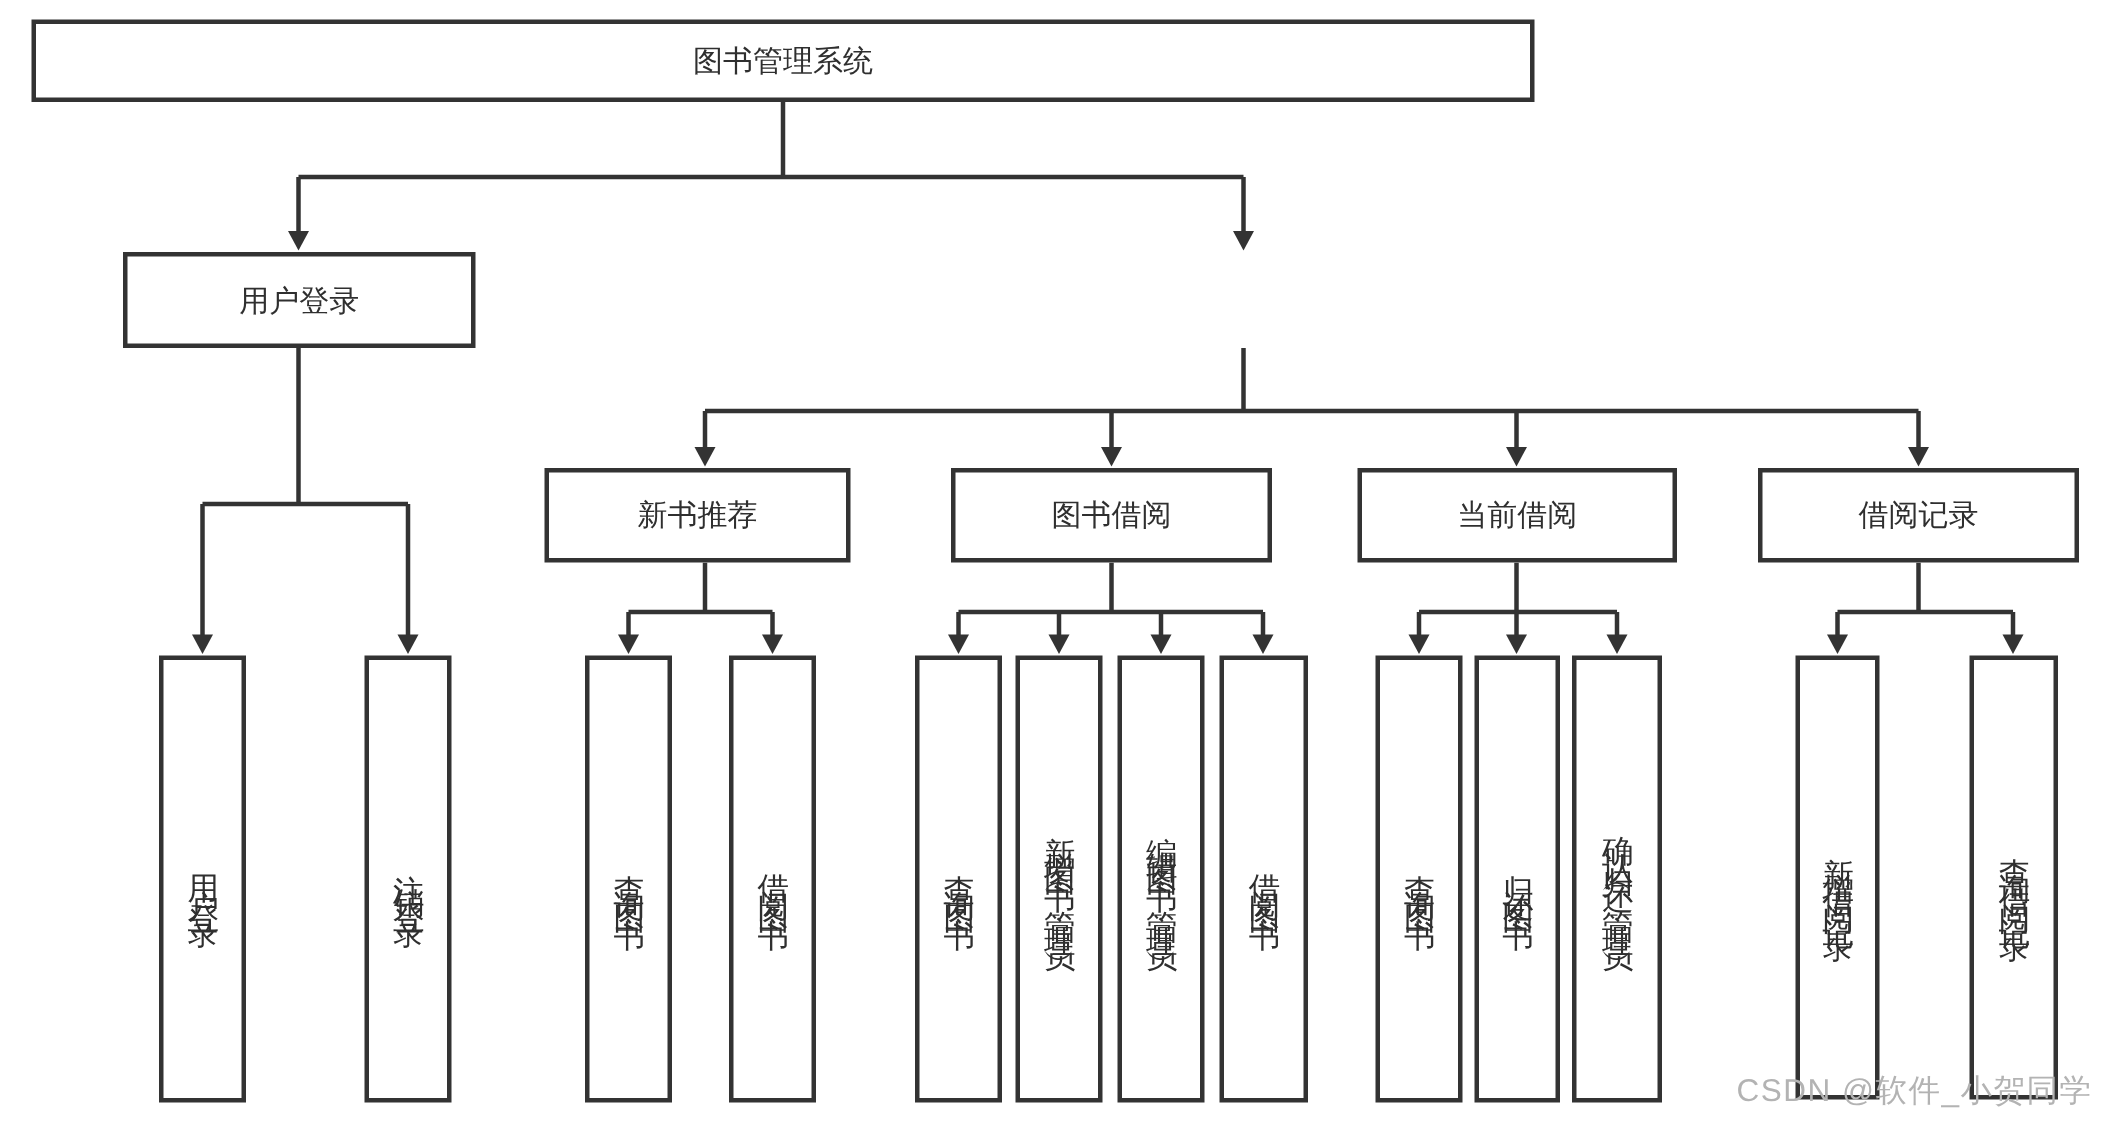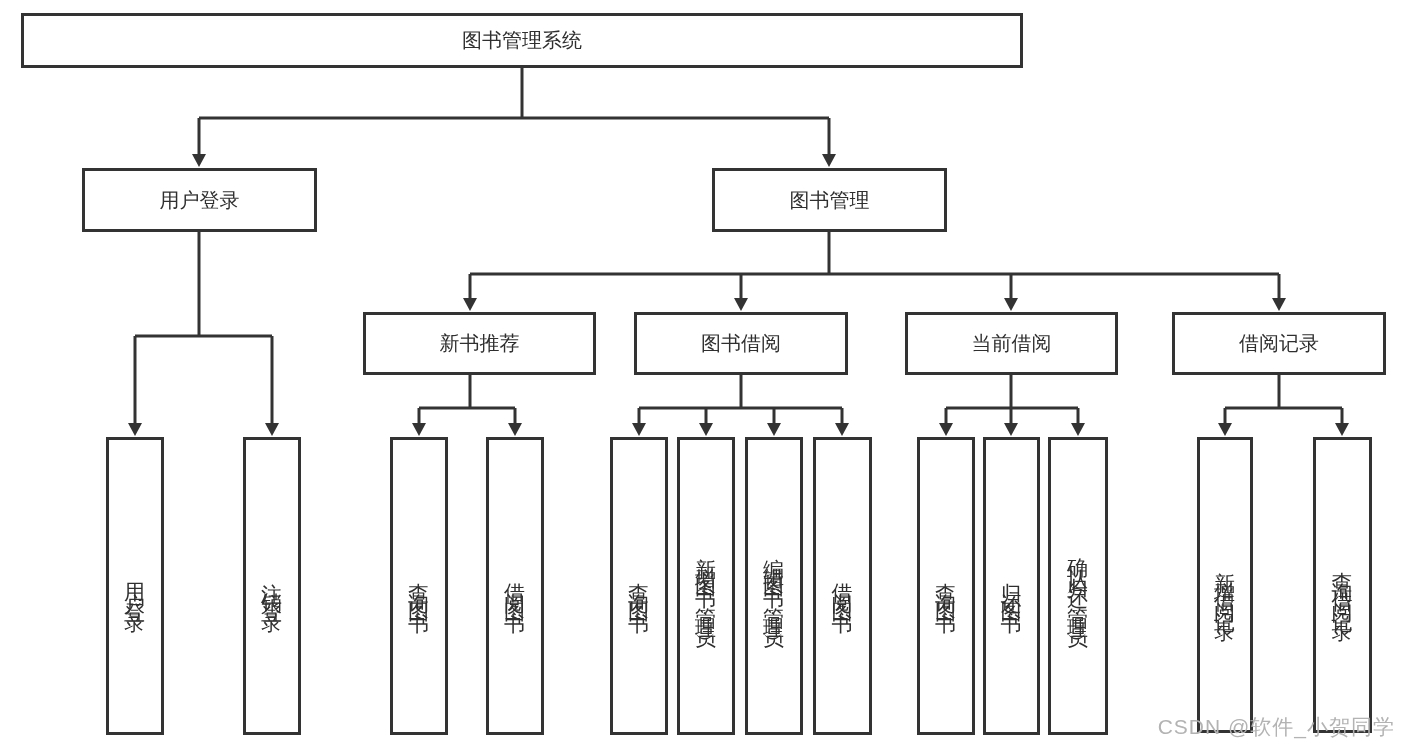--- a/index.html
+++ b/index.html
@@ -94,23 +94,22 @@
       <polygon points="1004,423 1018,423 1011,436"></polygon>
       <polygon points="1071,423 1085,423 1078,436"></polygon>
       <polygon points="1218,423 1232,423 1225,436"></polygon>
       <polygon points="1335,423 1349,423 1342,436"></polygon>
     </g>
   </svg>
 
   <div class="node" style="left:21px; top:13px; width:1002px; height:55px;">图书管理系统</div>
 
   <div class="node" style="left:82px; top:168px; width:235px; height:64px;">用户登录</div>
-  <div class="node" style="left:712px; top:168px; width:235px; height:64px;">图书管理</div>
 
-  <div class="node" style="left:363px; top:312px; width:233px; height:63px;">新书推荐</div>
+  <div class="node" style="left:363px; top:312px; width:204px; height:63px;">新书推荐</div>
   <div class="node" style="left:634px; top:312px; width:214px; height:63px;text-align:right;">图书借阅</div>
   <div class="node" style="left:905px; top:312px; width:213px; height:63px;">当前借阅</div>
   <div class="node" style="left:1172px; top:312px; width:214px; height:63px;">借阅记录</div>
 
   <div class="node leaf" style="left:106px; top:437px; width:58px; height:298px;">用户登录</div>
   <div class="node leaf" style="left:243px; top:437px; width:58px; height:298px;">注销登录</div>
 
   <div class="node leaf" style="left:390px; top:437px; width:58px; height:298px;">查询图书</div>
   <div class="node leaf" style="left:486px; top:437px; width:58px; height:298px;">借阅图书</div>
 

